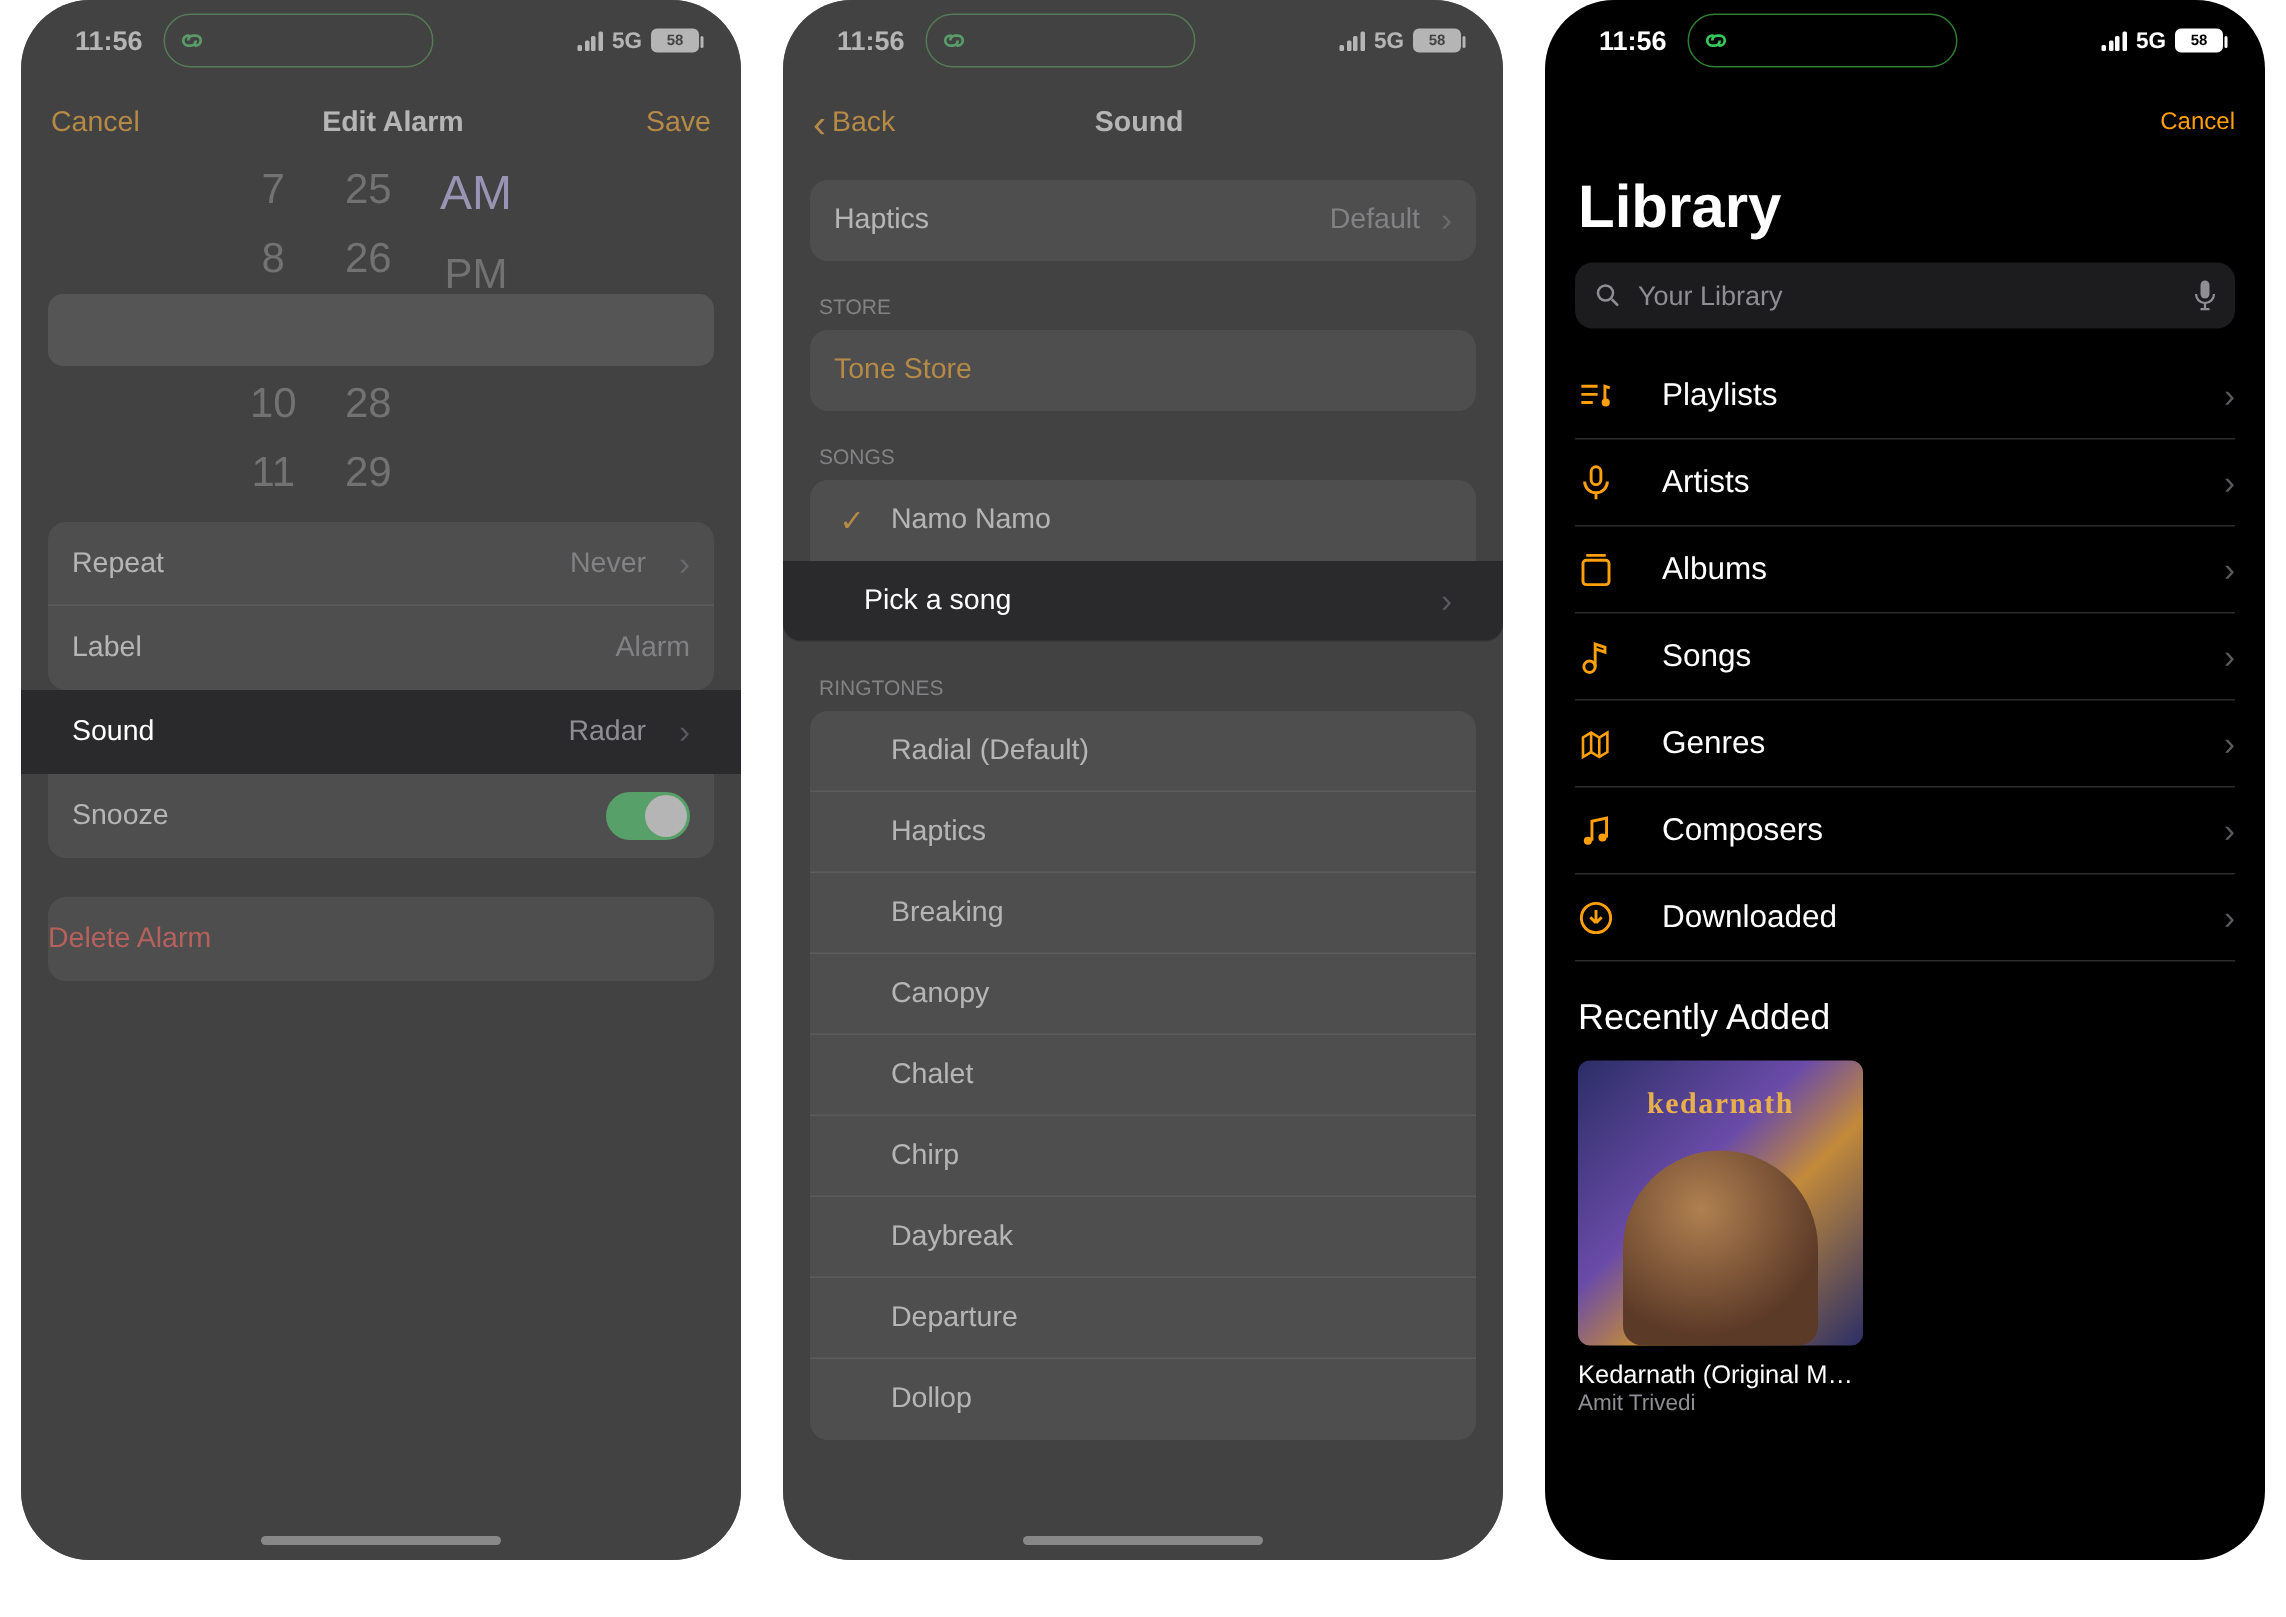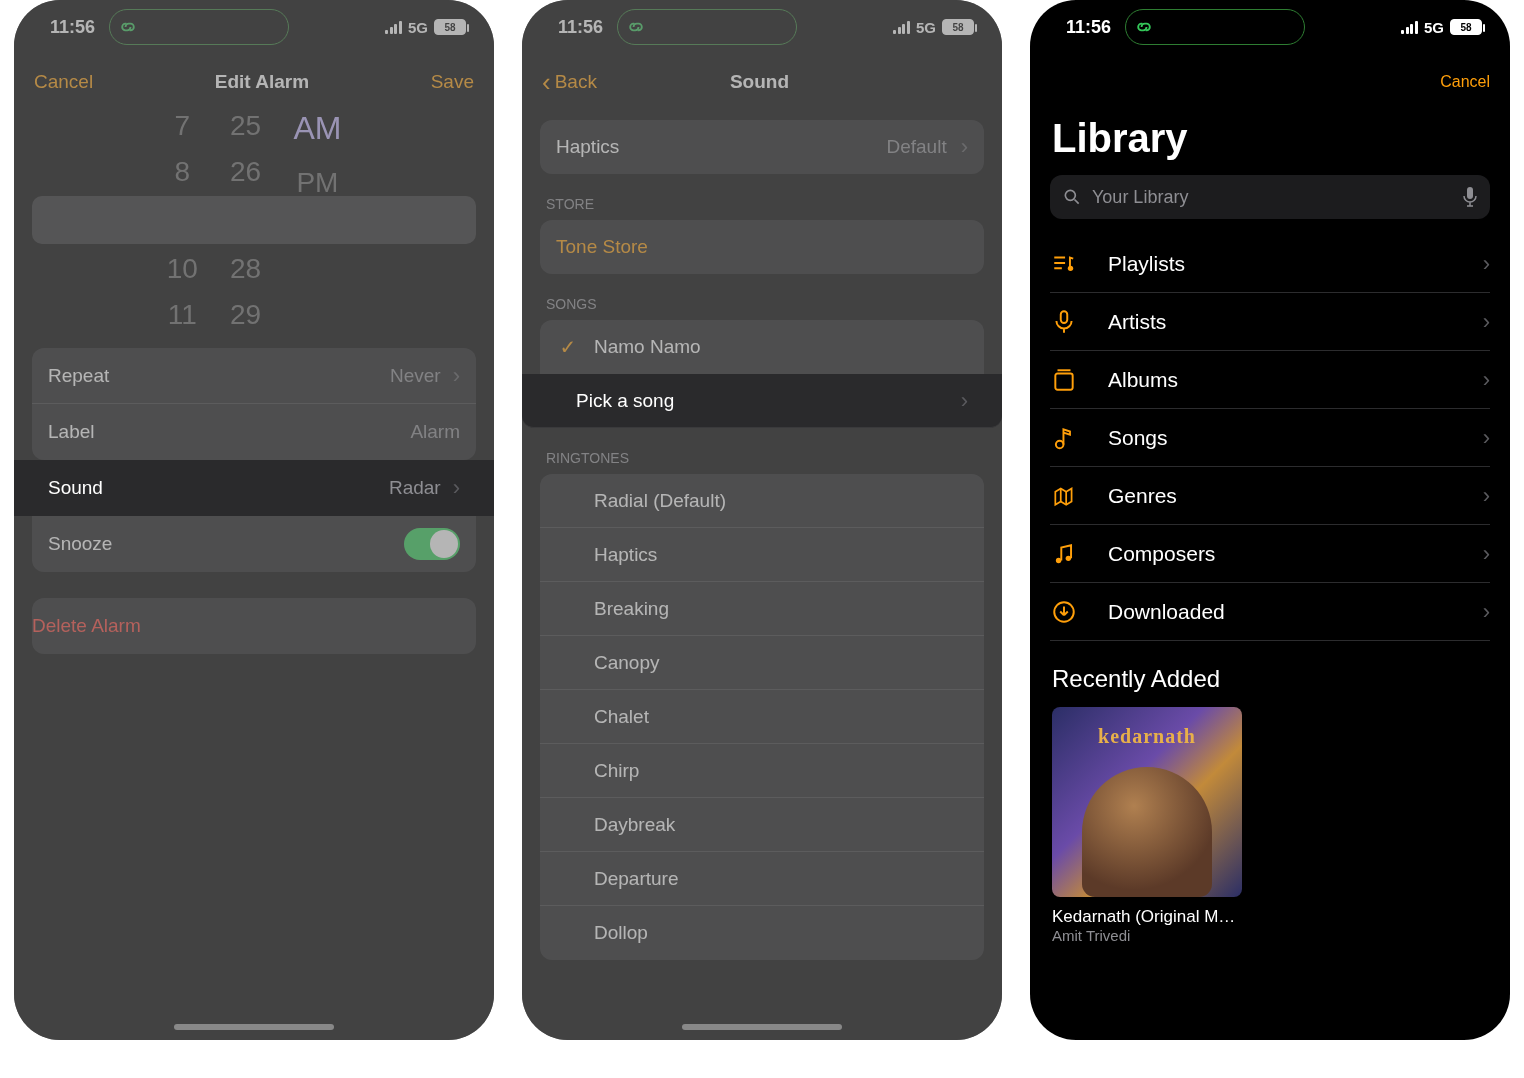--- a/index.html
+++ b/index.html
@@ -24,21 +24,21 @@
   .nav-btn { color:#ff9f0a; }
   .nav-title { font-weight:600; }
   .picker { height:220px; position:relative; display:flex; justify-content:center; align-items:center; }
   .picker-row { display:flex; gap:30px; font-size:28px; color:#6b6b6b; }
   .picker-col { display:flex; flex-direction:column; align-items:center; gap:14px; }
   .picker-col .sel { color:#c4b5fd; font-size:32px; font-weight:500; }
   .picker-sel-bg { position:absolute; left:18px; right:18px; height:48px; background:#2c2c2e; border-radius:10px; }
   .list { margin:18px 18px 0 18px; background:#1c1c1e; border-radius:12px; overflow:hidden; }
   .row { height:56px; display:flex; align-items:center; justify-content:space-between; padding:0 16px; font-size:19px; color:#fff; border-bottom:0.5px solid #3a3a3c; }
   .row:last-child { border-bottom:none; }
-  .row .val { color:#8e8e93; display:flex; align-items:center; gap:12px; }
+  .row .val { color:#8e8e93; display:flex; align-items:center; gap:22px; }
   .chev { color:#5a5a5e; font-size:22px; }
   .toggle { width:56px; height:32px; background:#30d158; border-radius:16px; position:relative; }
   .toggle::after { content:""; position:absolute; right:2px; top:2px; width:28px; height:28px; background:#fff; border-radius:14px; }
   .del-box { margin:26px 18px 0; height:56px; border-radius:12px; background:#1c1c1e; display:flex; align-items:center; justify-content:flex-start; color:#ff453a; font-size:19px; }
   .home-ind { position:absolute; bottom:10px; left:50%; transform:translateX(-50%); width:160px; height:6px; border-radius:3px; background:#888; z-index:70; }
   
   .s2 { background:#000; color:#fff; }
   .back-group { display:flex; align-items:center; gap:4px; color:#ff9f0a; }
   .section-h { color:#8e8e93; font-size:14px; font-weight:500; padding:22px 24px 8px; text-transform:uppercase; }
   .list2 { margin:0 18px; background:#1c1c1e; border-radius:12px; overflow:hidden; }

